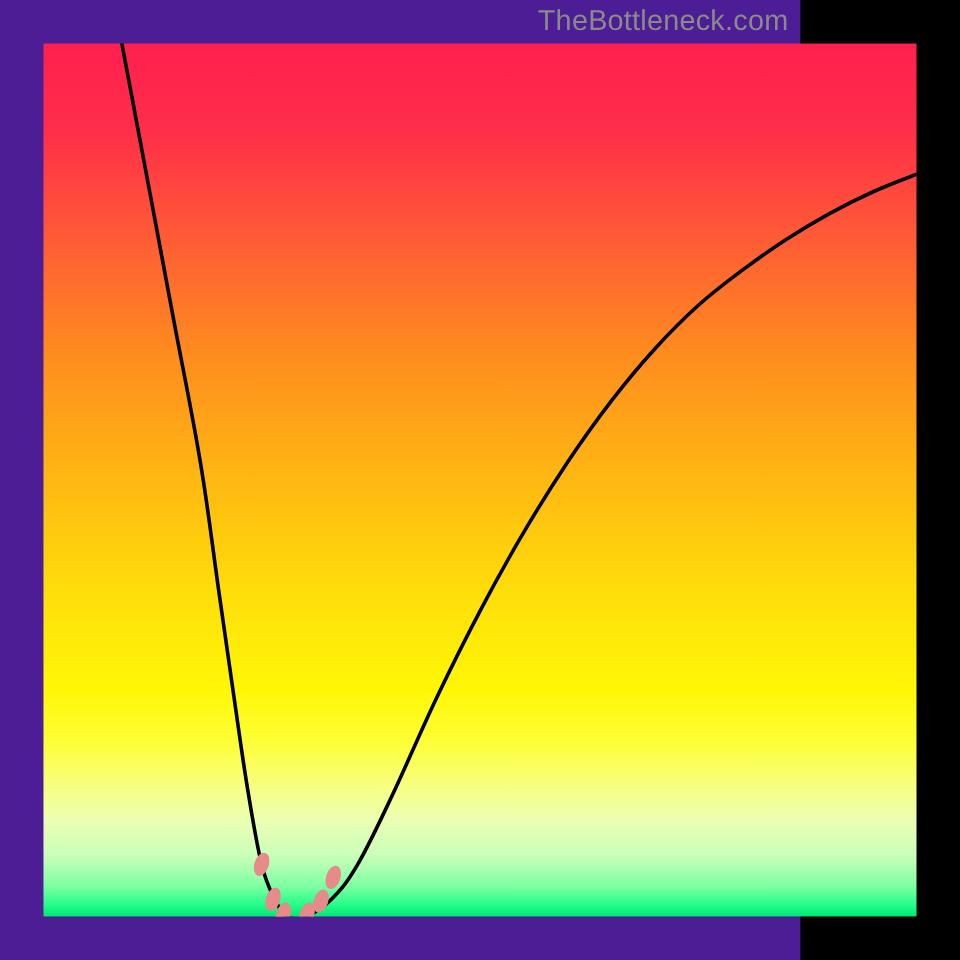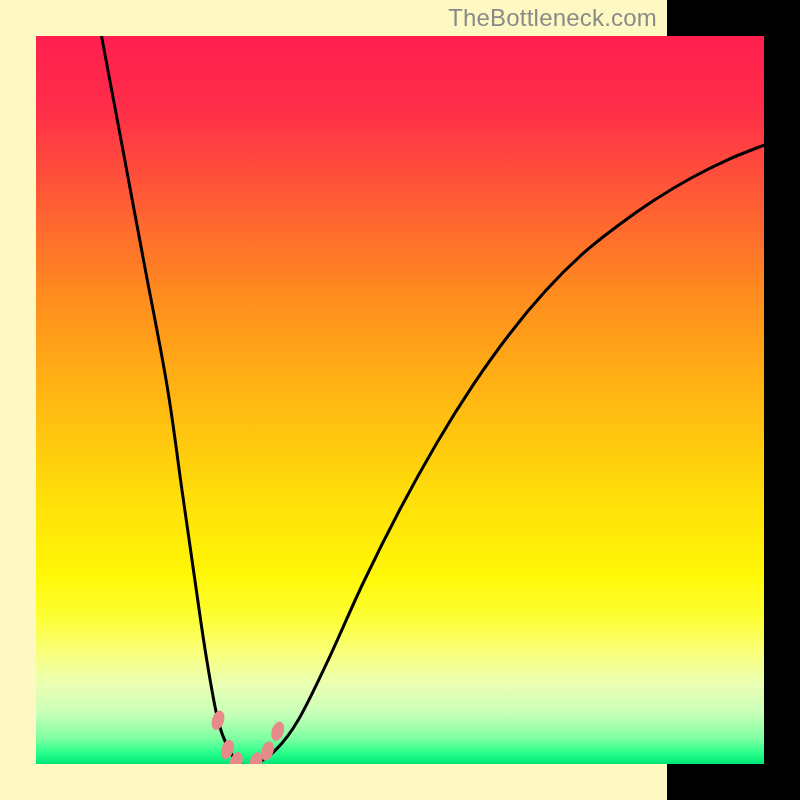--- a/index.html
+++ b/index.html
@@ -9,21 +9,21 @@
     height: 800px;
     background: #000;
     overflow: hidden;
   }
   .frame {
     position: absolute;
     left: 0;
     top: 0;
     width: 667px;
     height: 800px;
-    background: #fef9c3;
+    background: #4c1d95;
   }
   .plot {
     position: absolute;
     left: 36px;
     top: 36px;
     width: 728px;
     height: 728px;
     overflow: hidden;
   }
   .gradient {

